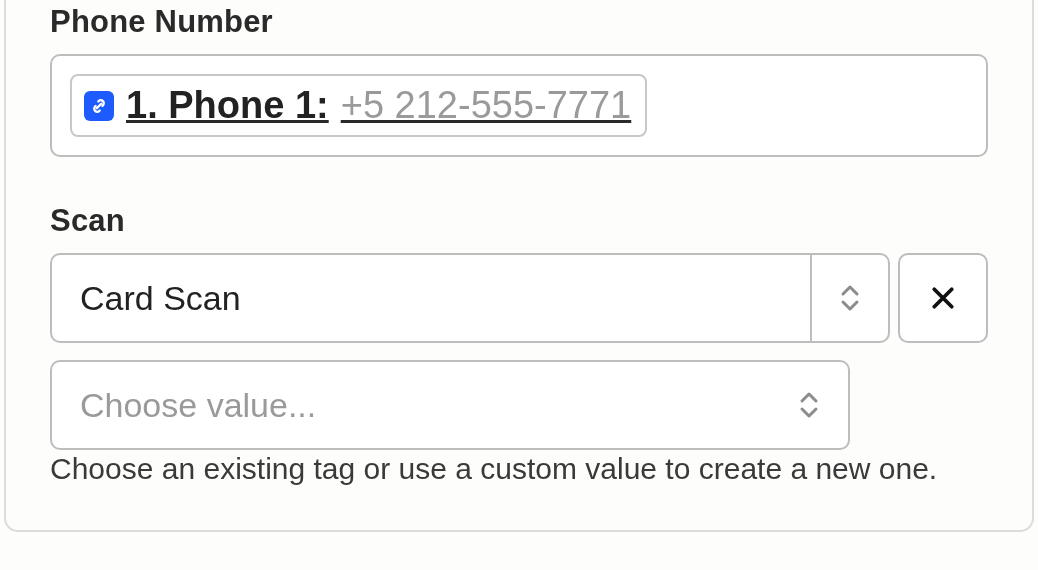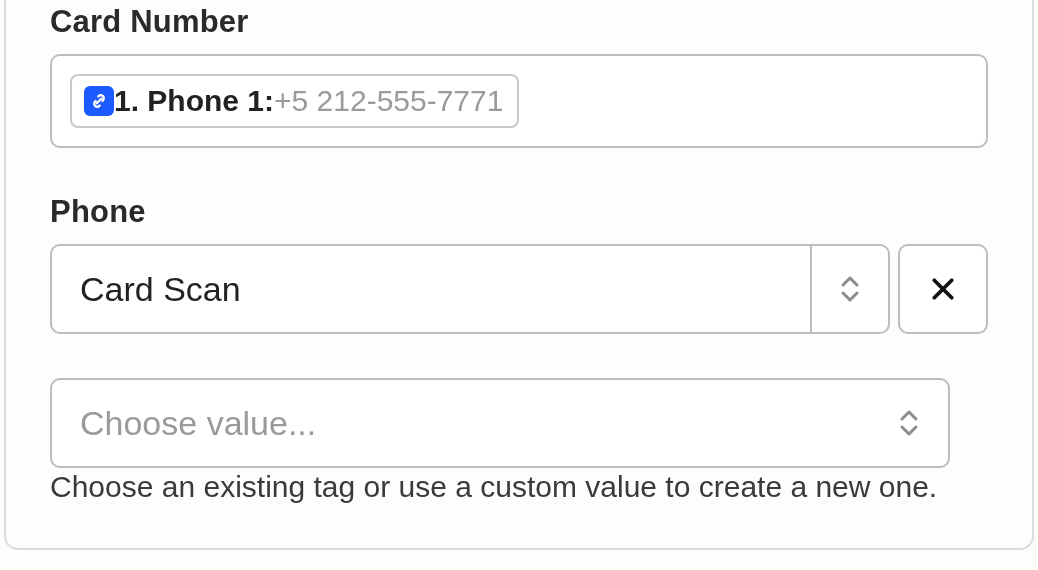--- a/index.html
+++ b/index.html
@@ -33,22 +33,24 @@
     display: flex;
     align-items: center;
     min-height: 90px;
   }
   .chip {
     border: 2px solid #c8c8c8;
     border-radius: 8px;
     padding: 8px 14px 8px 12px;
     display: inline-flex;
     align-items: center;
+    gap: 12px;
     background: #fff;
-    font-size: 30px;
+    font-size: 38px;
+    text-decoration: underline;
   }
   .chip-icon {
     width: 30px;
     height: 30px;
     background: #1d5bff;
     border-radius: 6px;
     display: inline-flex;
     align-items: center;
     justify-content: center;
     flex-shrink: 0;
@@ -101,51 +103,51 @@
     width: 90px;
     height: 90px;
     border: 2px solid #bdbdbd;
     border-radius: 10px;
     background: #fff;
     display: flex;
     align-items: center;
     justify-content: center;
   }
   .remove-btn svg { width: 30px; height: 30px; }
-  .tags-second { height: 90px; margin-top: 44px; width: 900px; }
+  .tags-second { height: 90px; margin-top: 17px; width: 800px; }
   .helper {
     font-size: 30px;
     color: #3a3a3a;
     margin-top: 2px;
     font-weight: 400;
   }
 </style>
 </head>
 <body>
 
 <div class="panel">
 
-  <div class="field-label">Card Number</div>
+  <div class="field-label">Phone Number</div>
   <div class="input-shell">
     <span class="chip">
       <span class="chip-icon">
         <svg viewBox="0 0 24 24" fill="none" stroke="#fff" stroke-width="3" stroke-linecap="round">
           <path d="M9 15l6-6"></path>
           <path d="M11 6l.5-.5a4 4 0 015.7 5.7L16.5 12"></path>
           <path d="M13 18l-.5.5a4 4 0 01-5.7-5.7L7.5 12"></path>
         </svg>
       </span>
       <span class="chip-label">1. Phone 1:</span>
       <span class="chip-value">+5 212-555-7771</span>
     </span>
   </div>
 
   <div class="section-gap"></div>
 
-  <div class="field-label">Phone</div>
+  <div class="field-label">Scan</div>
 
   <div class="tags-row">
     <div class="select">
       <div class="select-value">Card Scan</div>
       <div class="select-caret">
         <div class="caret-stack">
           <svg width="22" height="14" viewBox="0 0 22 14">
               <path d="M4 10 L11 3 L18 10" fill="none" stroke="#8c8c8c" stroke-width="3" stroke-linecap="round" stroke-linejoin="round"></path>
             </svg>
           <svg width="22" height="14" viewBox="0 0 22 14">

